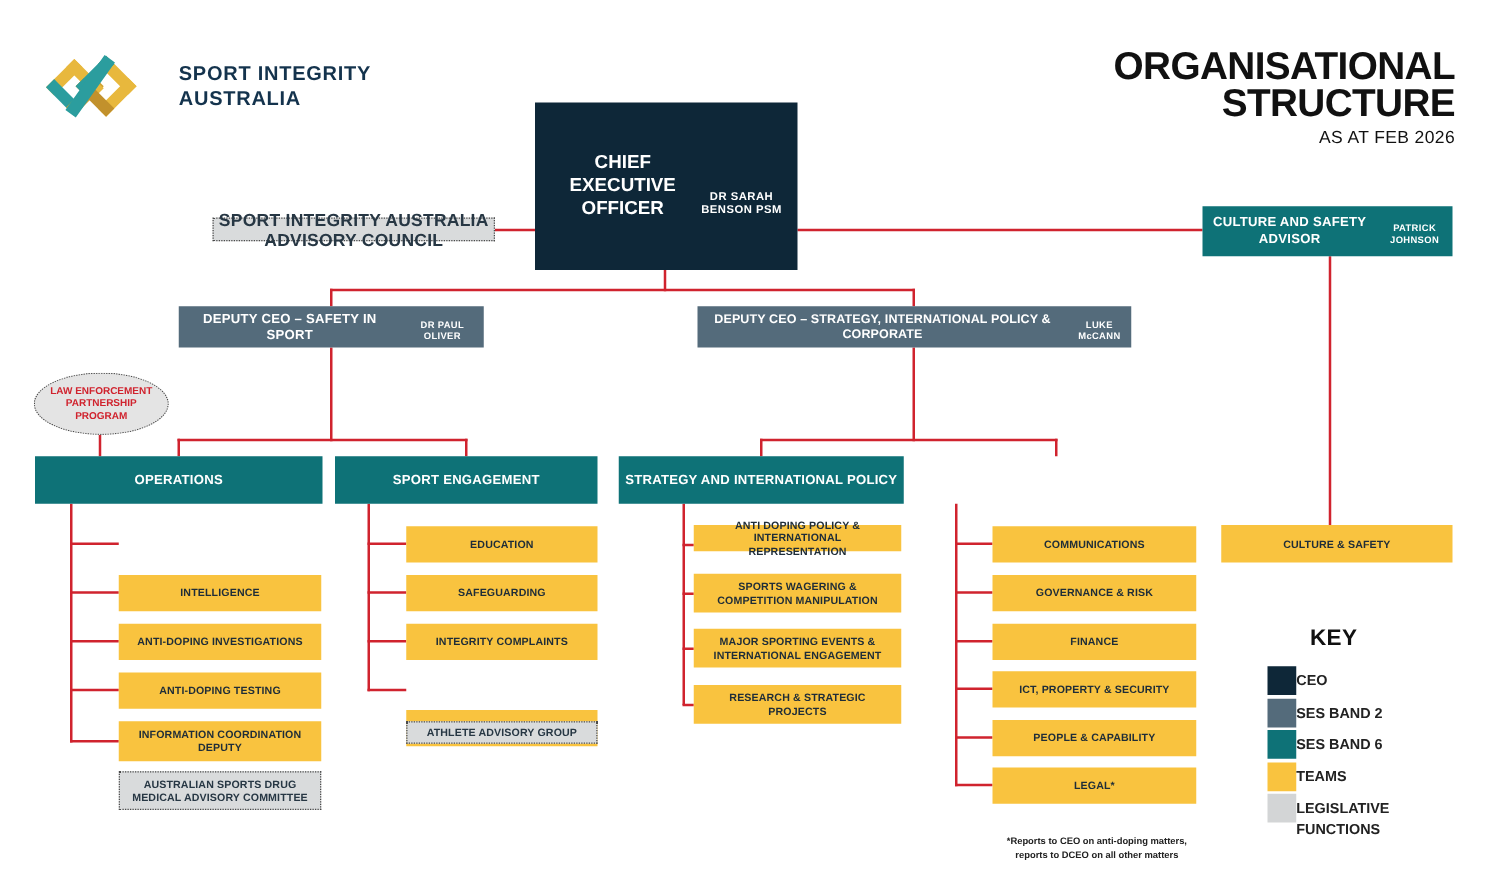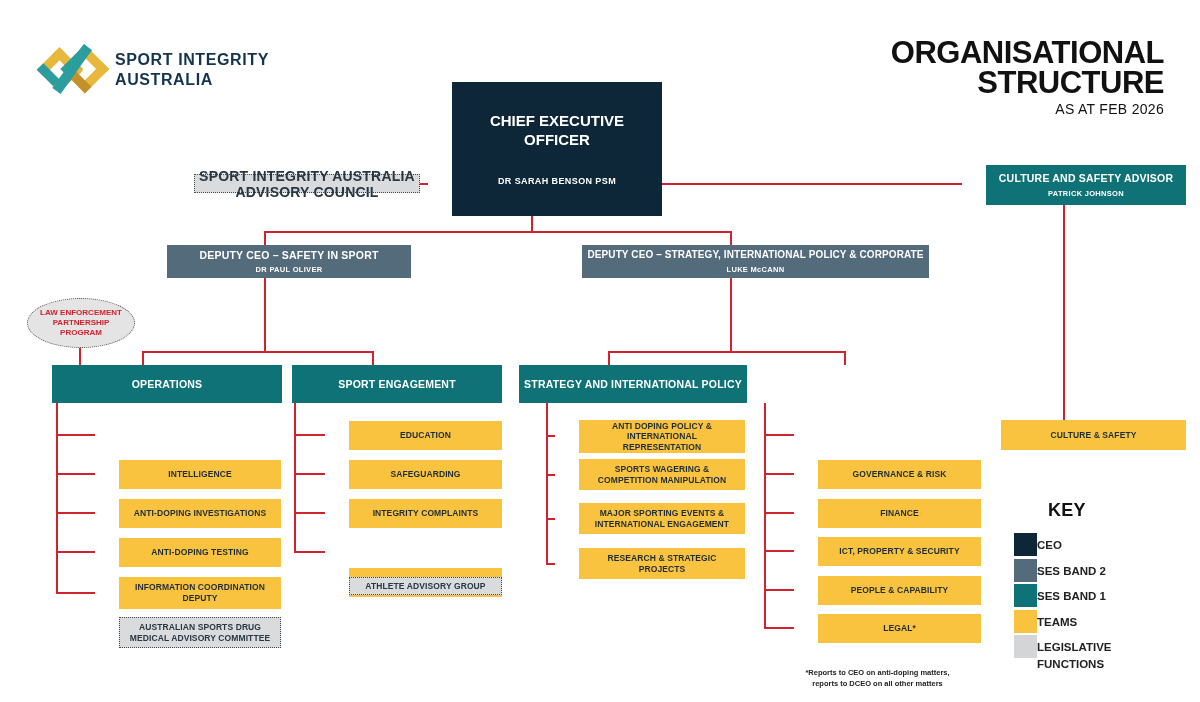--- a/index.html
+++ b/index.html
@@ -1,27 +1,27 @@
 <!DOCTYPE html>
 <html><head>
 <meta charset="utf-8">
 <style>
   html,body{margin:0;padding:0;background:#fff;}
   .stage{position:relative;width:1200px;height:702px;background:#ffffff;overflow:hidden;
          font-family:"Liberation Sans",sans-serif;}
   .abs{position:absolute;box-sizing:border-box;}
 
   
-  .logo-text{color:#14334d;font-weight:bold;font-size:16px;line-height:1.25;letter-spacing:.6px;}
+  .logo-text{color:#14334d;font-weight:bold;font-size:16px;line-height:1.25;letter-spacing:.6px;margin-left:28px;}
   .main-title{color:#111111;font-weight:900;font-size:31px;line-height:.97;text-align:right;letter-spacing:-.5px;}
   .as-at{color:#111111;font-size:14px;text-align:right;margin-top:3px;letter-spacing:.3px;}
 
   
-  .node{display:flex;flex-direction:column;align-items:center;justify-content:center;
-        text-align:center;color:#ffffff;margin-left:24px;}
+  .node{display:flex;flex-direction:row;align-items:center;justify-content:center;
+        text-align:center;color:#ffffff;}
   .navy{background:#0e2738;}
   .slate{background:#546b7b;}
   .teal{background:#0e7277;}
   .yellow{background:#f9c33f;color:#1f2d38;}
   .dashedbox{background:#d9dbdc;border:1.6px dotted #4a4a4a;color:#273744;}
   .t-lg{font-weight:bold;font-size:15px;line-height:1.25;}
   .t-md{font-weight:bold;font-size:10.5px;line-height:1.2;letter-spacing:.2px;}
   .t-md2{font-weight:bold;font-size:10px;line-height:1.2;letter-spacing:.1px;}
   .t-name{font-weight:bold;font-size:7.5px;letter-spacing:.3px;margin-top:4px;}
   .t-team{font-weight:bold;font-size:8.5px;line-height:1.25;letter-spacing:.1px;}
@@ -181,33 +181,36 @@
   <div class="abs node yellow" style="left:325px;top:499px;width:153px;height:29px">
       <div class="t-team">INTEGRITY COMPLAINTS</div>
     </div>
   <div class="abs node yellow" style="left:325px;top:568px;width:153px;height:29px">
       <div class="t-team">SPORT PARTNERSHIPS</div>
     </div>
   <div class="abs node dashedbox" style="left:325px;top:577px;width:153px;height:18px">
       <div class="t-team">ATHLETE ADVISORY GROUP</div>
     </div>
 
-  <div class="abs node yellow" style="left:555px;top:420px;width:166px;height:33px;padding:2px 8px">
+  <div class="abs node yellow" style="left:555px;top:420px;width:166px;height:21px;padding:2px 8px">
       <div class="t-team">ANTI DOPING POLICY &amp; INTERNATIONAL REPRESENTATION</div>
     </div>
   <div class="abs node yellow" style="left:555px;top:459px;width:166px;height:31px;padding:2px 8px">
       <div class="t-team">SPORTS WAGERING &amp; COMPETITION MANIPULATION</div>
     </div>
   <div class="abs node yellow" style="left:555px;top:503px;width:166px;height:31px;padding:2px 8px">
       <div class="t-team">MAJOR SPORTING EVENTS &amp; INTERNATIONAL ENGAGEMENT</div>
     </div>
   <div class="abs node yellow" style="left:555px;top:548px;width:166px;height:31px;padding:12px 28px">
       <div class="t-team">RESEARCH &amp; STRATEGIC PROJECTS</div>
     </div>
 
+  <div class="abs node yellow" style="left:794px;top:421px;width:163px;height:29px">
+      <div class="t-team">COMMUNICATIONS</div>
+    </div>
   <div class="abs node yellow" style="left:794px;top:460px;width:163px;height:29px">
       <div class="t-team">GOVERNANCE &amp; RISK</div>
     </div>
   <div class="abs node yellow" style="left:794px;top:499px;width:163px;height:29px">
       <div class="t-team">FINANCE</div>
     </div>
   <div class="abs node yellow" style="left:794px;top:537px;width:163px;height:29px">
       <div class="t-team">ICT, PROPERTY &amp; SECURITY</div>
     </div>
   <div class="abs node yellow" style="left:794px;top:576px;width:163px;height:29px">
@@ -230,21 +233,21 @@
   <div class="key-item" style="left:1014px;top:533px">
     <div class="swatch" style="background-color: rgb(14, 39, 56);"></div>
     <div class="key-label">CEO</div>
   </div>
   <div class="key-item" style="left:1014px;top:559px">
     <div class="swatch" style="background-color: rgb(84, 107, 123);"></div>
     <div class="key-label">SES BAND 2</div>
   </div>
   <div class="key-item" style="left:1014px;top:584px">
     <div class="swatch" style="background-color: rgb(14, 114, 119);"></div>
-    <div class="key-label">SES BAND 1</div>
+    <div class="key-label">SES BAND 6</div>
   </div>
   <div class="key-item" style="left:1014px;top:610px">
     <div class="swatch" style="background-color: rgb(249, 195, 63);"></div>
     <div class="key-label">TEAMS</div>
   </div>
   <div class="key-item" style="left:1014px;top:635px">
     <div class="swatch" style="background-color: rgb(211, 213, 214);"></div>
     <div class="key-label" style="width:92px">LEGISLATIVE FUNCTIONS</div>
   </div>
 

